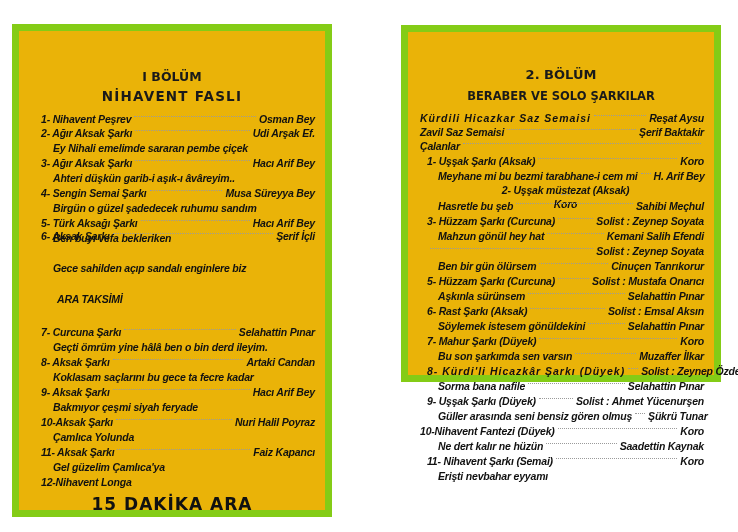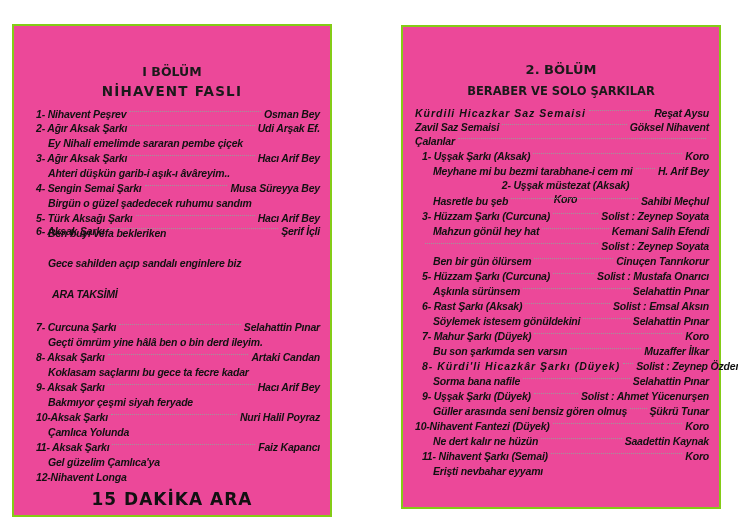--- a/index.html
+++ b/index.html
@@ -10,29 +10,29 @@
     body {
       width: 738px;
       height: 532px;
       position: relative;
       overflow: hidden;
       font-family: "Liberation Sans", sans-serif;
       color: #111;
     }
     .panel {
       position: absolute;
-      border: 2px solid #84cc16;
+      border: 7px solid #84cc16;
       box-sizing: border-box;
-      background: #ec4899;
+      background: #eab308;
     }
     .panel.left {
       left: 12px; top: 24px; width: 320px; height: 493px;
     }
     .panel.right {
-      left: 401px; top: 25px; width: 320px; height: 484px;
+      left: 401px; top: 25px; width: 320px; height: 357px;
     }
     .heading {
       position: absolute;
       left: 0; right: 0;
       text-align: center;
       font-family: "DejaVu Sans", sans-serif;
       font-weight: bold;
       color: #1a1a1a;
     }
     .row {
@@ -182,21 +182,21 @@
   <div class="heading" style="top:57px;font-size:11.5px;">BERABER VE SOLO ŞARKILAR</div>
 
   <div class="row" style="left:12px;right:10px;top:79px;">
     <span class="t wide-spaced">Kürdili Hicazkar Saz Semaisi</span>
       <span class="dots"></span>
       <span class="a">Reşat Aysu</span>
   </div>
   <div class="row" style="left:12px;right:10px;top:93px;">
     <span class="t">Zavil Saz Semaisi</span>
       <span class="dots"></span>
-      <span class="a">Göksel Nihavent</span>
+      <span class="a">Şerif Baktakir</span>
   </div>
   <div class="row" style="left:12px;right:10px;top:107px;">
     <span class="t">Çalanlar</span>
       <span class="dots"></span>
   </div>
   <div class="row" style="left:19px;right:10px;top:122px;">
     <span class="t">1- Uşşak Şarkı (Aksak)</span>
       <span class="dots"></span>
       <span class="a">Koro</span>
   </div>

